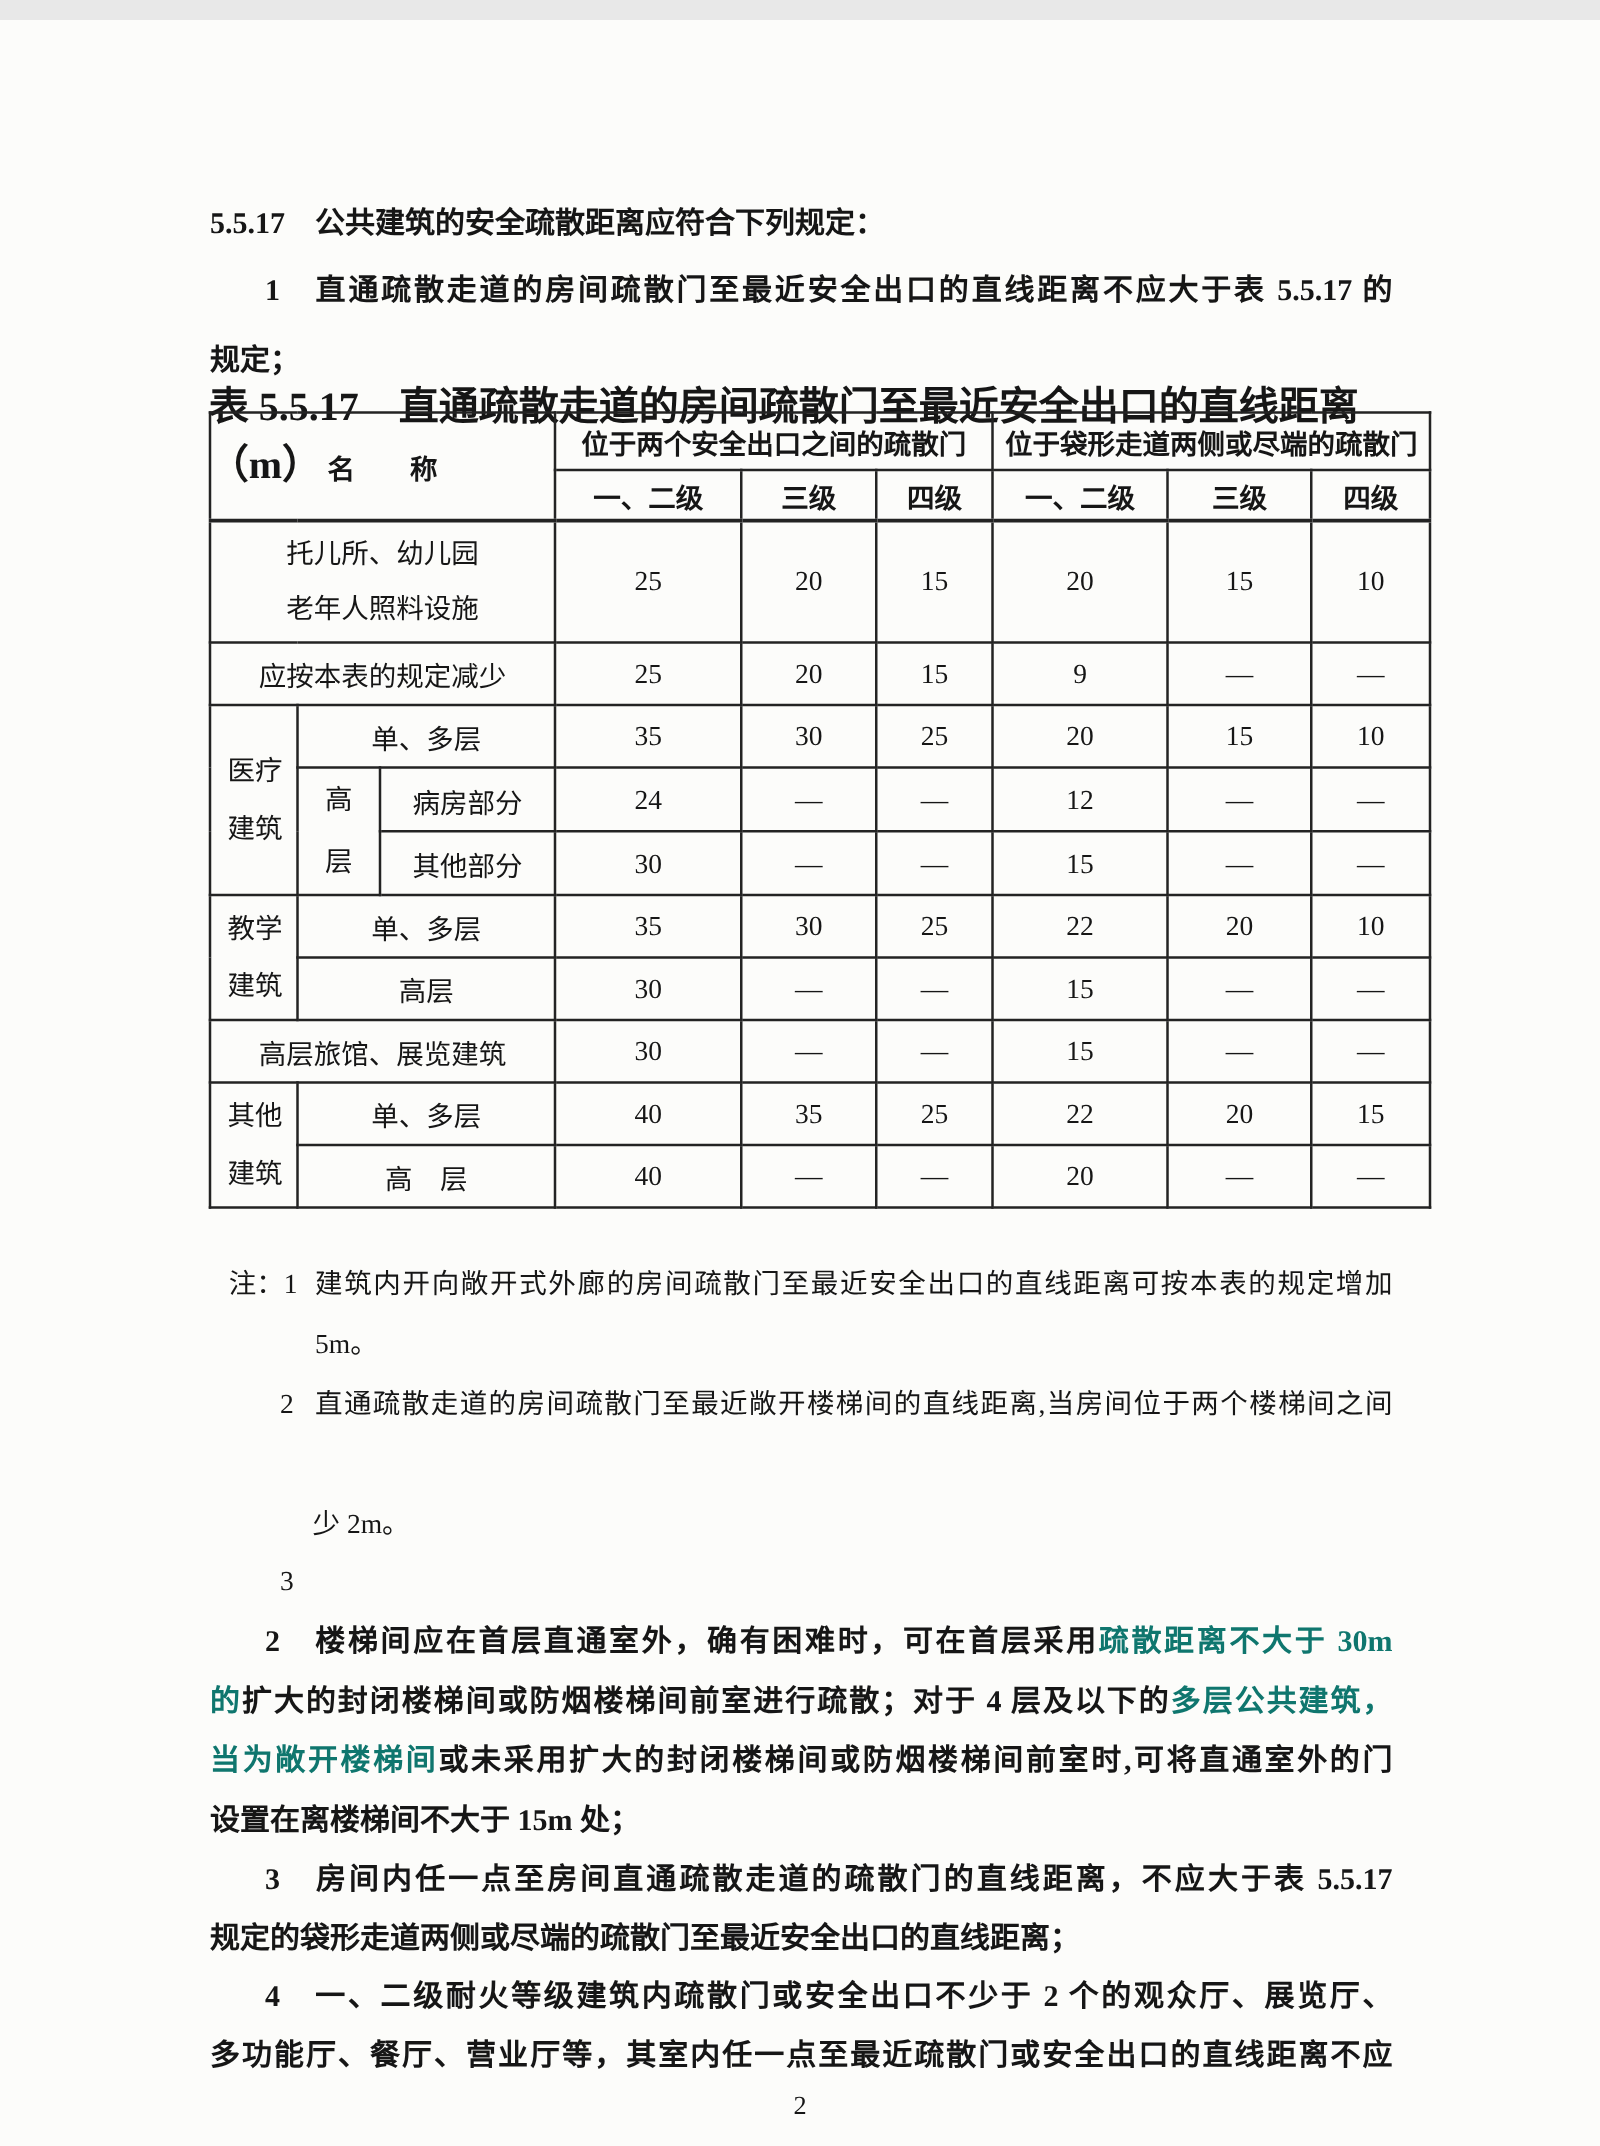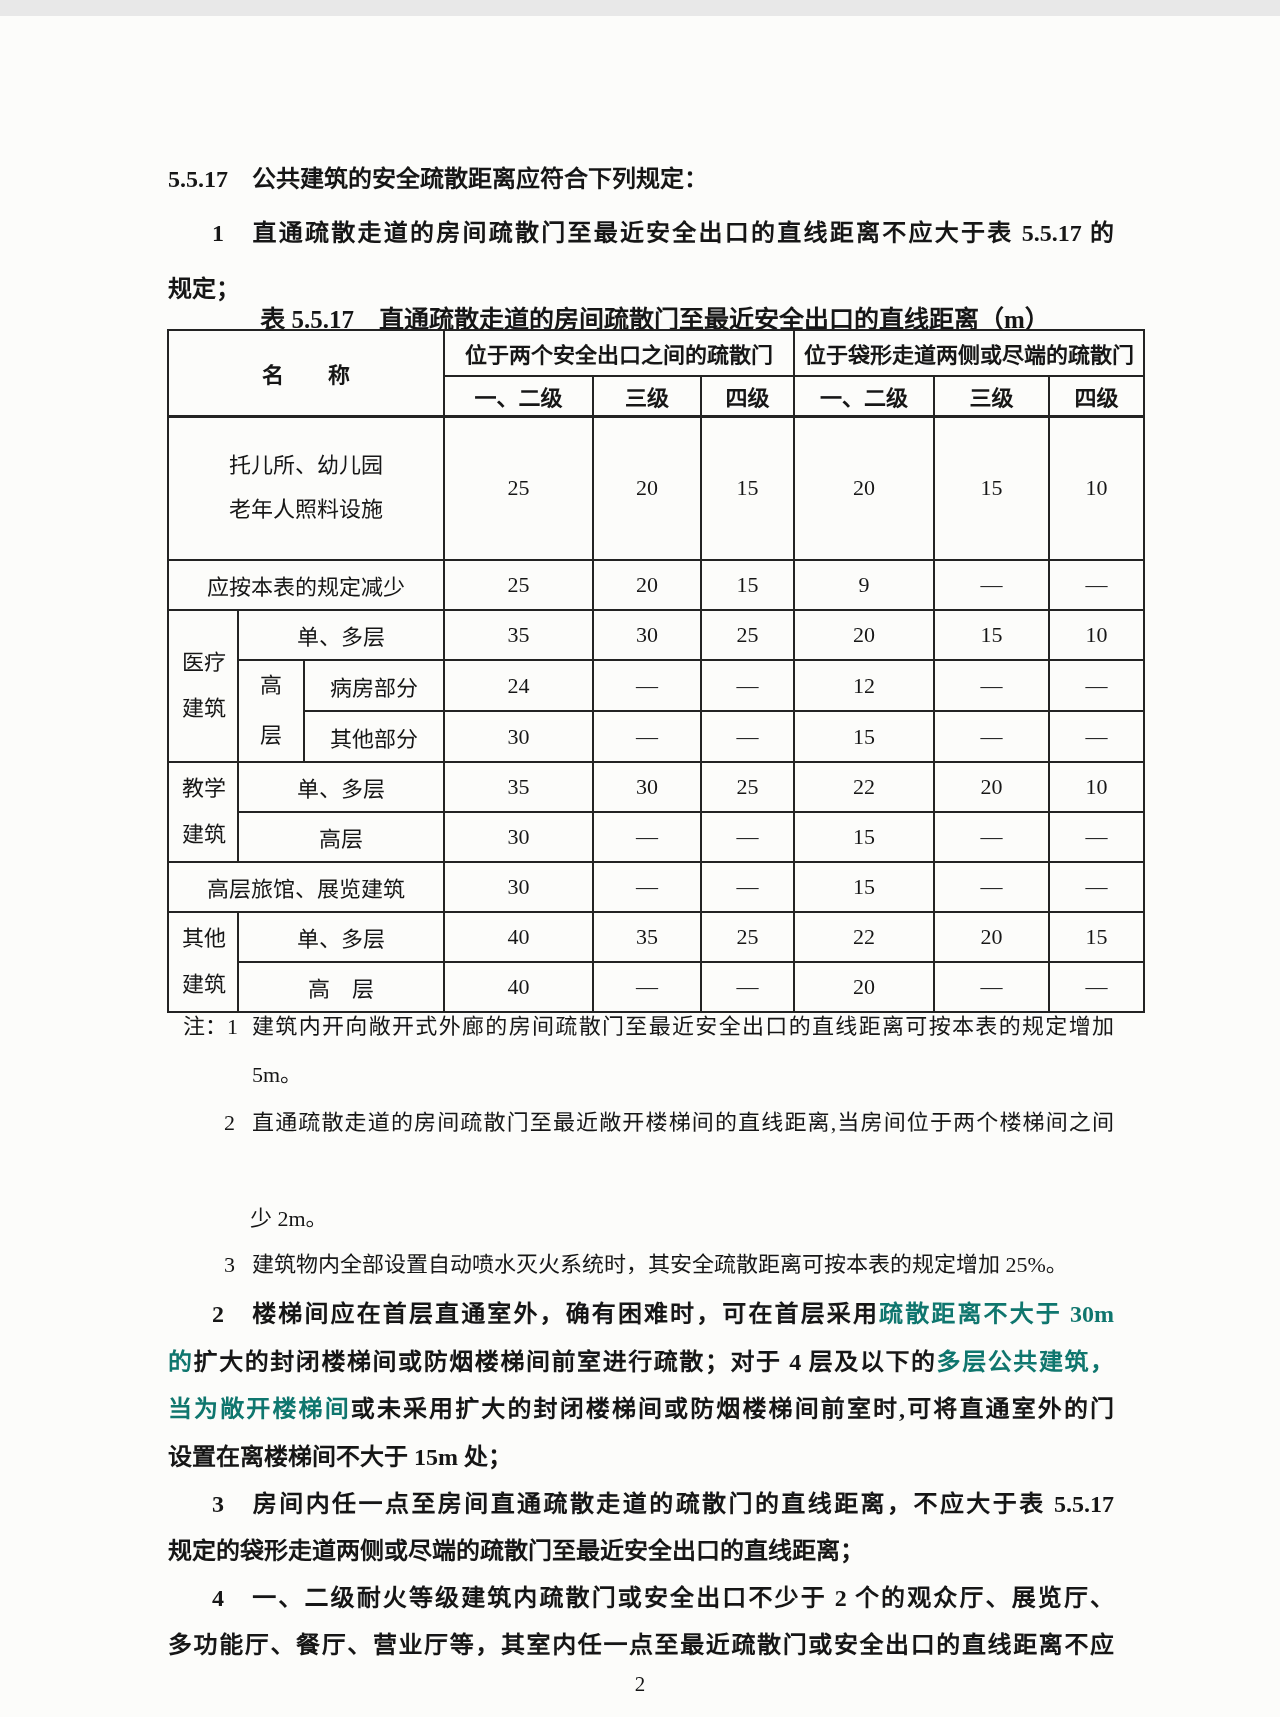--- a/index.html
+++ b/index.html
@@ -16,34 +16,34 @@
   .ind{ padding-left:44px; box-sizing:border-box; }
   .heading{ top:146px; }
   .nline{ 
     position:absolute; left:252px; width:862px; height:30px; line-height:30px;
     font-size:22px; font-weight:normal; white-space:nowrap;
   }
   .note-label{ position:absolute; left:-69px; white-space:nowrap; }
   .note-num{ position:absolute; left:-28px; white-space:nowrap; }
   .red{ color:#0f766e; text-decoration-thickness:2px; text-underline-offset:6px; }
   .caption{
-    position:absolute; top:283px; left:167px; width:976px; text-align:center;
-    font-size:25px; font-weight:bold;
+    position:absolute; top:283px; left:167px; width:976px; 
+    font-size:32px; font-weight:bold;
   }
   table.dist{
     position:absolute; top:313px; left:167px; width:976px;
     border-collapse:collapse; table-layout:fixed;
     font-size:22px;
   }
   table.dist th, table.dist td{
     border:2px solid #232323; text-align:center; vertical-align:middle;
     padding:0; font-weight:normal; overflow:hidden;
   }
   table.dist thead th{ font-weight:bold; }
-  tr.h1{ height:46px;padding-left:44px; } tr.h2{ height:40px; } tr.r1{ height:144px; }
+  tr.h1{ height:46px;padding-left:44px; } tr.h2{ height:40px; } tr.r1{ height:98px; }
   tr.r{ height:50px; }
   tbody tr:first-child td{ border-top-width:3px; }
   td.name2 div{ line-height:44px; }
   span.vg{ display:inline-block; width:46px; line-height:46px; word-break:break-all;text-align:right; }
   span.vg2{ display:inline-block; width:24px; line-height:50px; word-break:break-all; }
   .pagenum{
     position:absolute; top:1656px; left:0; width:1280px; text-align:center;
     font-size:21px;
   }
 </style>
@@ -191,21 +191,21 @@
     <span class="note-label">注：1</span><span>建筑内开向敞开式外廊的房间疏散门至最近安全出口的直线距离可按本表的规定增加</span>
   </div>
   <div class="nline" style="top:1044px">5m。</div>
 
   <div class="nline jl" style="top:1092px">
     <span class="note-num">2</span><span>直通疏散走道的房间疏散门至最近敞开楼梯间的直线距离,当房间位于两个楼梯间之间</span>
   </div>
   <div class="nline" style="top:1188px; left:250px">少 2m。</div>
 
   <div class="nline" style="top:1234px">
-    <span class="note-num">3</span><span>建筑物内全部设置自动喷水灭火系统时，其安全疏散距离可按本表的规定增加 25%。</span>
+    <span class="note-num">3</span>
   </div>
 
   <div class="bline jl ind" style="top:1281px">
     <span>2　楼梯间应在首层直通室外，确有困难时，可在首层采用</span><span class="red">疏散距离不大于 30m</span>
   </div>
   <div class="bline jl" style="top:1329px">
     <span class="red">的</span><span>扩大的封闭楼梯间或防烟楼梯间前室进行疏散；对于 4 层及以下的</span><span class="red">多层公共建筑，</span>
   </div>
   <div class="bline jl" style="top:1376px">
     <span class="red">当为敞开楼梯间</span><span>或未采用扩大的封闭楼梯间或防烟楼梯间前室时,可将直通室外的门</span>

